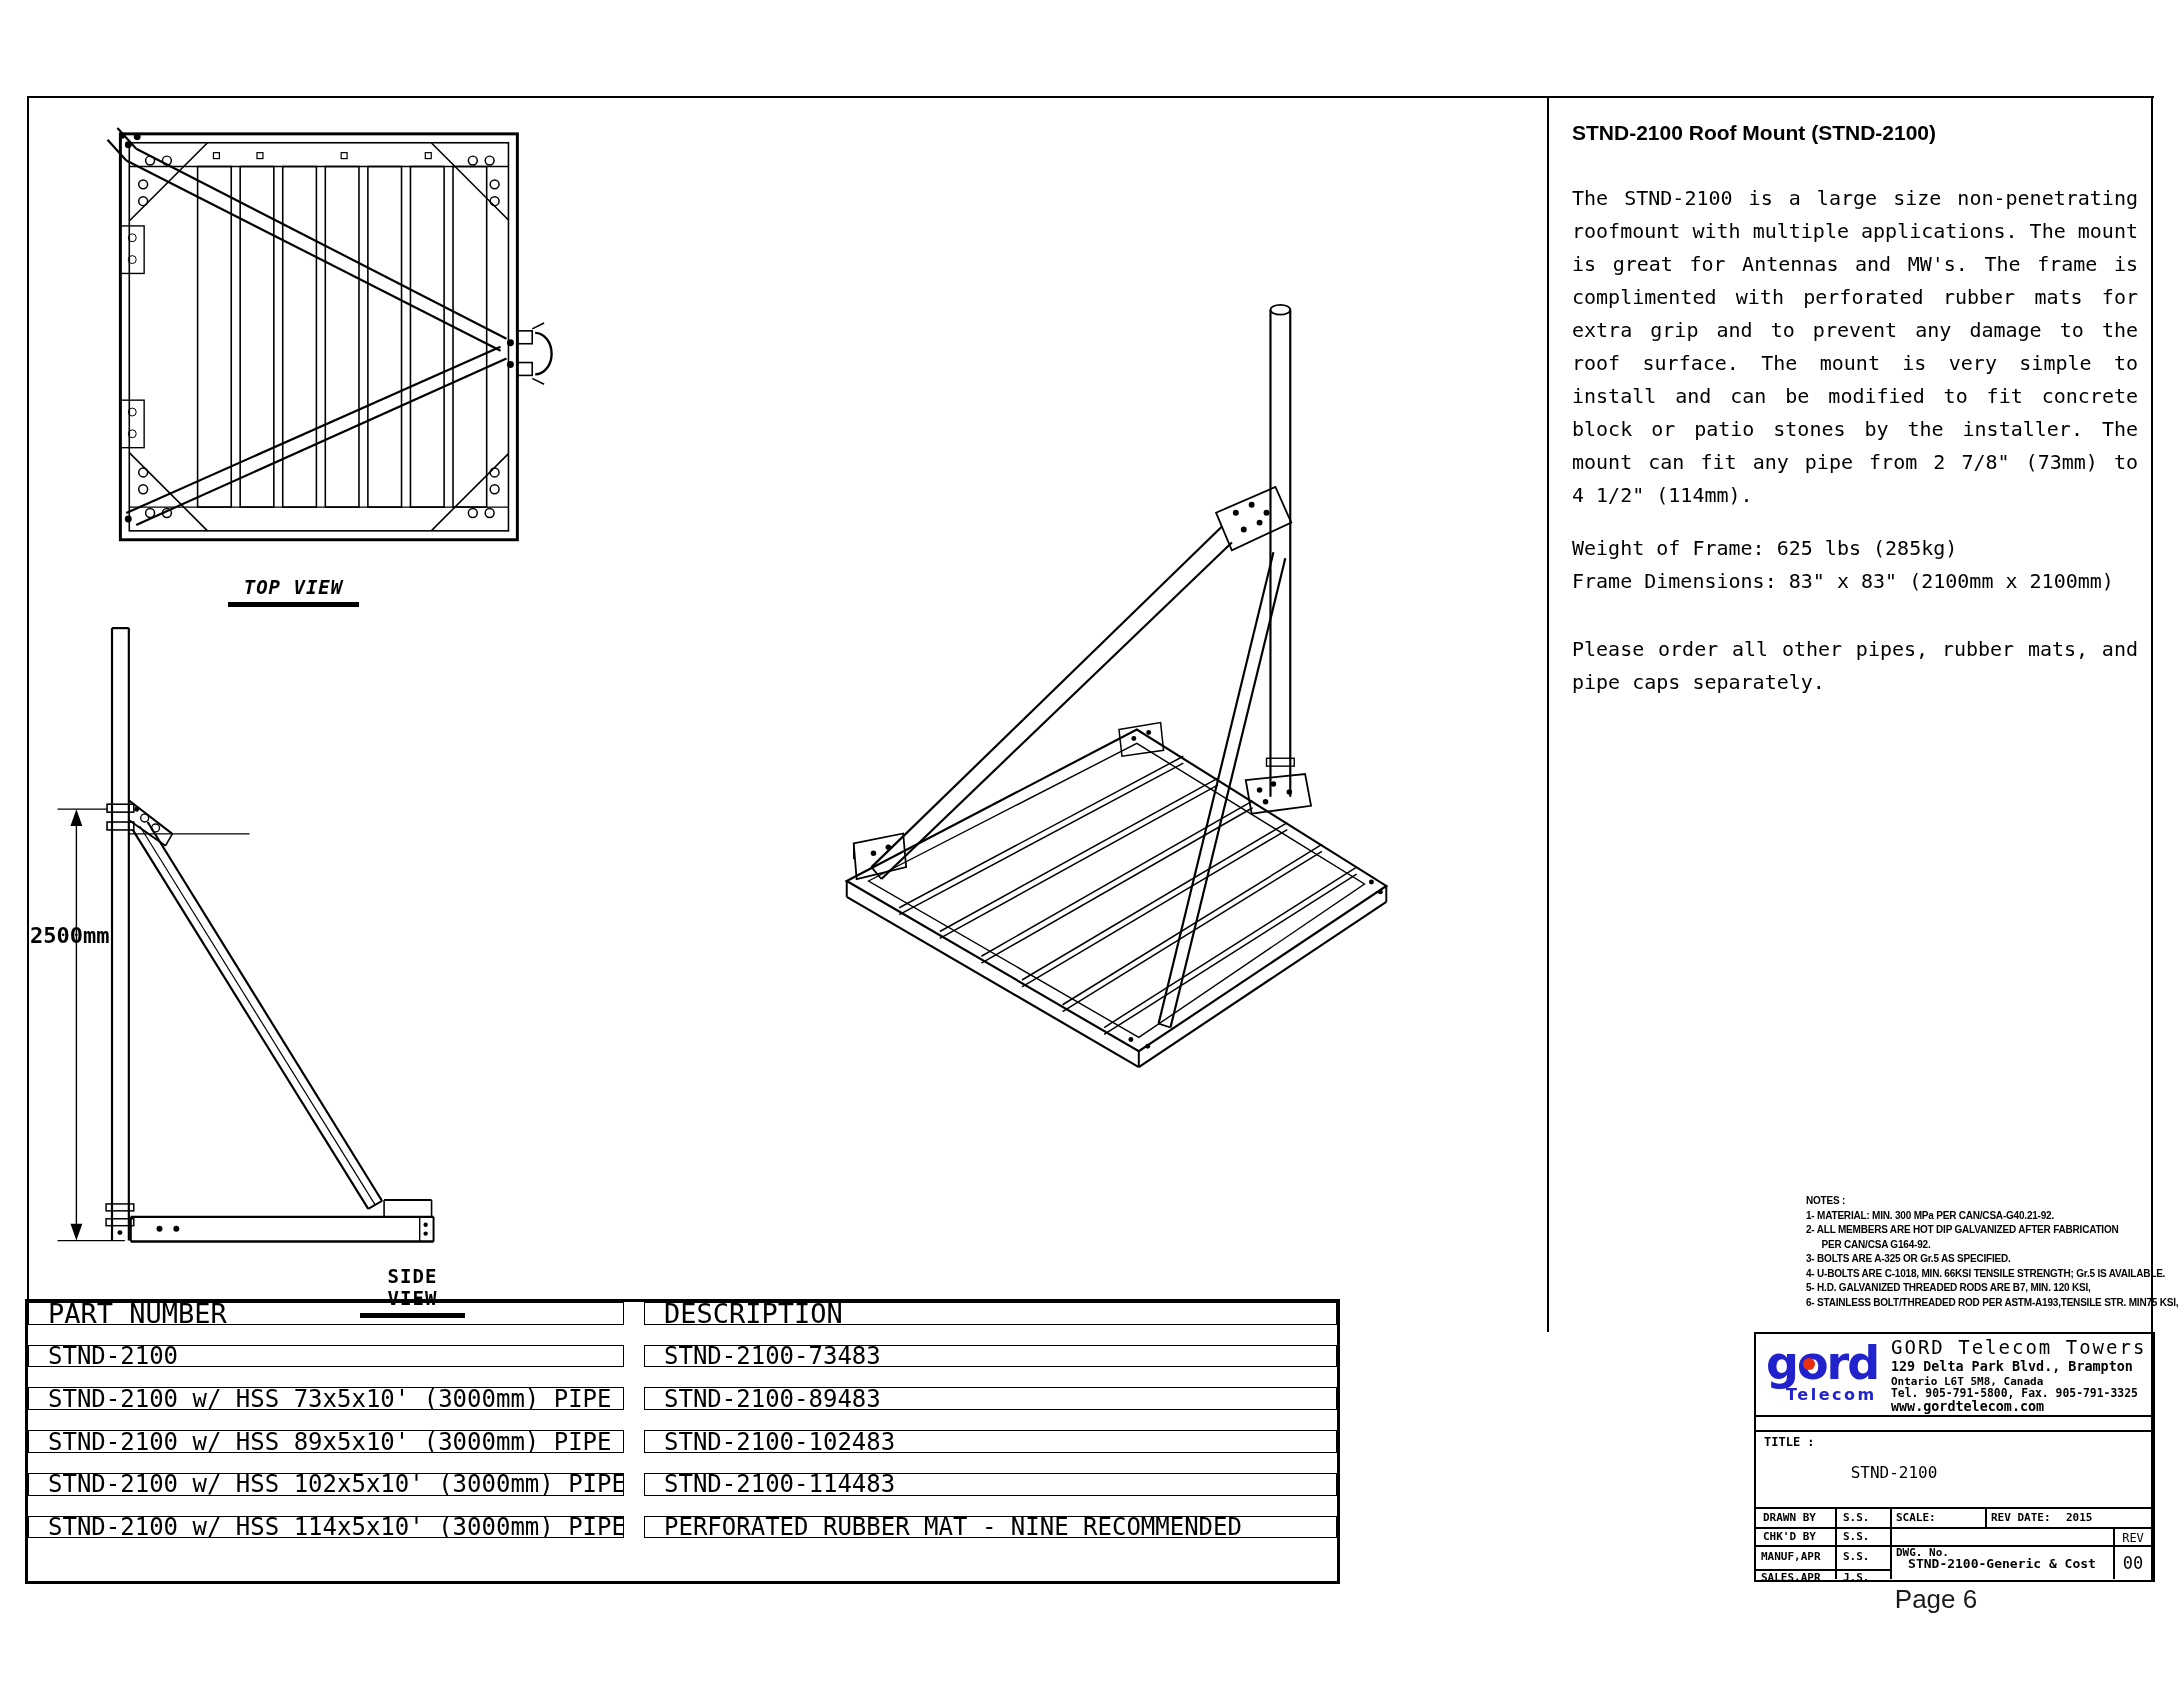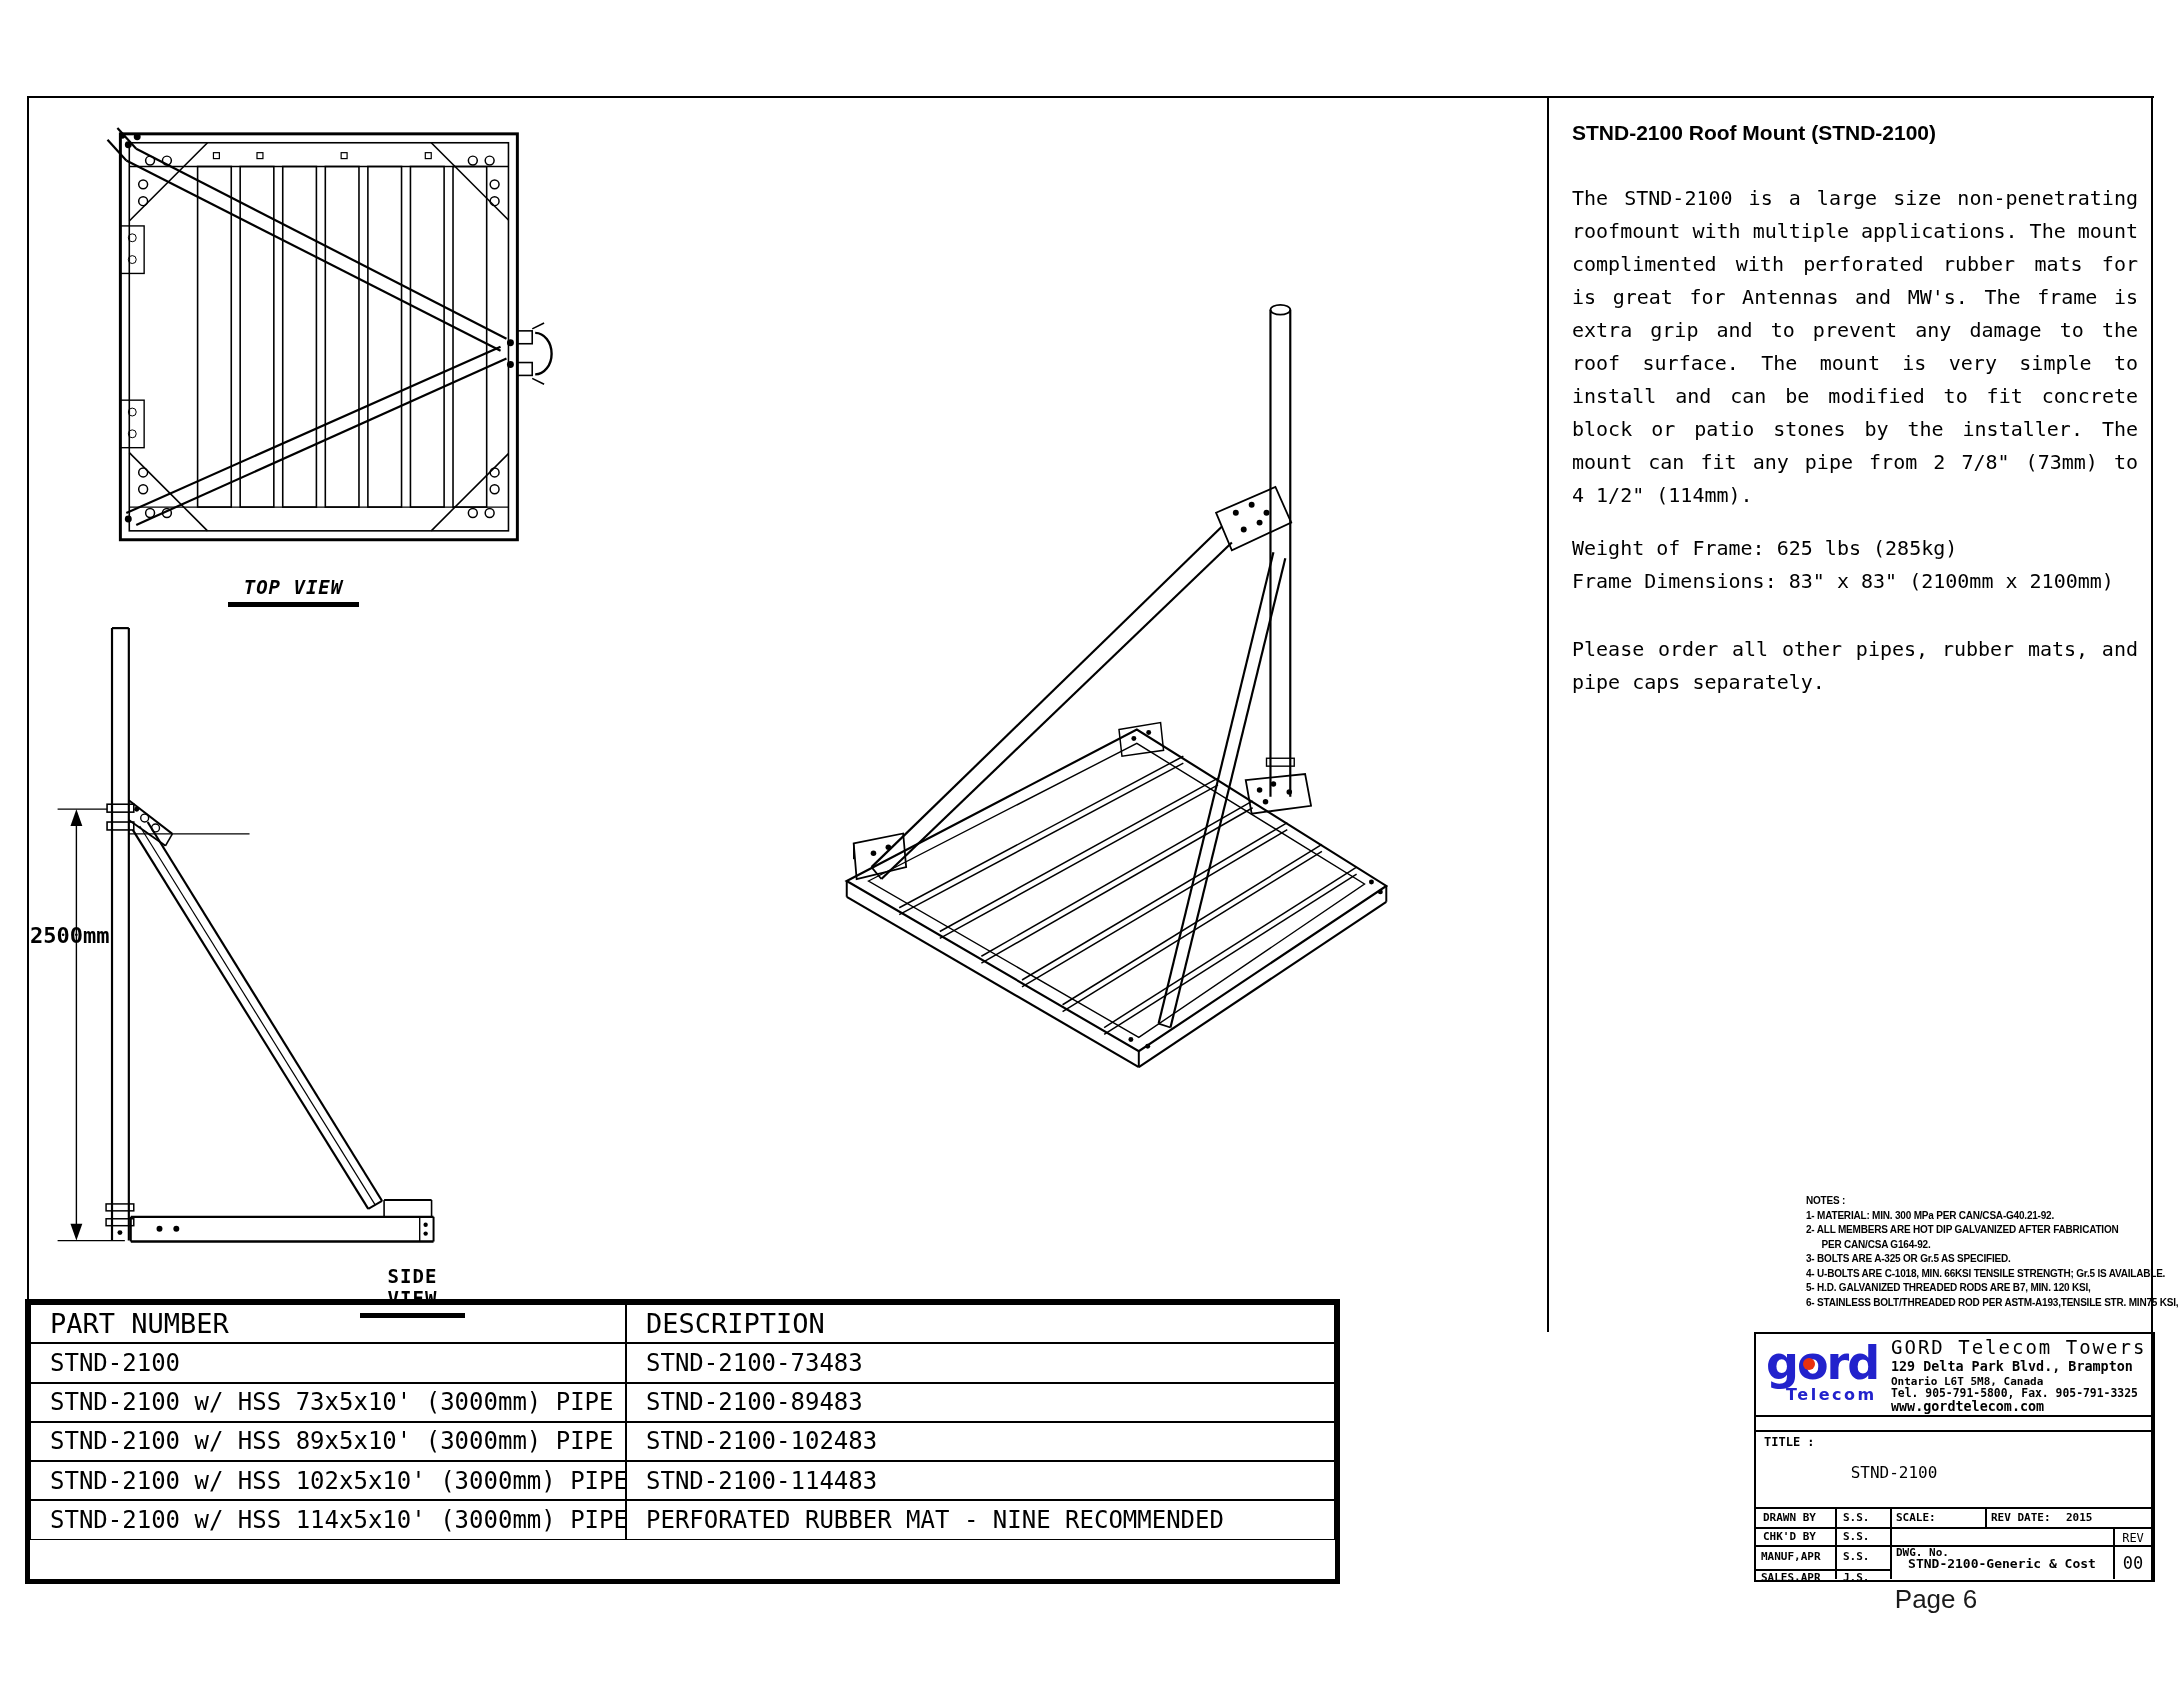--- a/index.html
+++ b/index.html
@@ -22,21 +22,21 @@
   
   .viewlabel{position:absolute;font-family:"DejaVu Sans Mono",monospace;
       font-weight:bold;font-size:19px;text-align:center;
       border-bottom:5px solid #000;padding-bottom:4px;letter-spacing:1px;}
   .dimlabel{position:absolute;left:30px;top:923px;width:94px;
       font-family:"DejaVu Sans Mono",monospace;font-weight:bold;font-size:22px;}
 
   
   .ptable{position:absolute;left:25px;top:1299px;width:1315px;height:285px;
       display:grid;grid-template-columns:596px 1fr;grid-template-rows:repeat(7,1fr);
-      border:5px solid #000000;box-sizing:border-box;}
+      border:3px solid #000000;box-sizing:border-box;gap:20px;}
   .pt-cell{border:1.6px solid #000;display:flex;align-items:center;
       padding-left:19px;font-family:"DejaVu Sans Mono",monospace;font-size:24px;
       white-space:nowrap;overflow:hidden;}
   .pt-head{font-size:27px;}
 
   
   .notes{position:absolute;left:1806px;top:1194px;width:352px;
       font-family:"Liberation Sans",sans-serif;font-weight:bold;font-size:10px;
       line-height:14.5px;letter-spacing:-0.2px;}
   .notes div{white-space:pre;}
@@ -277,22 +277,22 @@
       <circle cx="325" cy="456" r="2.5"></circle>
         <circle cx="340" cy="450" r="2.5"></circle>
     </g>
   </svg>
 
   <div class="desc-title">STND-2100 Roof Mount (STND-2100)</div>
 
   <div class="desc-body">
     <div class="jline">The STND-2100 is a large size non-penetrating</div>
     <div class="jline">roofmount with multiple applications. The mount</div>
+    <div class="jline">is great for Antennas and MW's. The frame is</div>
     <div class="jline">complimented with perforated rubber mats for</div>
-    <div class="jline">is great for Antennas and MW's. The frame is</div>
     <div class="jline">extra grip and to prevent any damage to the</div>
     <div class="jline">roof surface. The mount is very simple to</div>
     <div class="jline">install and can be modified to fit concrete</div>
     <div class="jline">block or patio stones by the installer. The</div>
     <div class="jline">mount can fit any pipe from 2 7/8" (73mm) to</div>
     <div>4 1/2" (114mm).</div>
   </div>
 
   <div class="desc-specs">
     <div>Weight of Frame: 625 lbs (285kg)</div>

